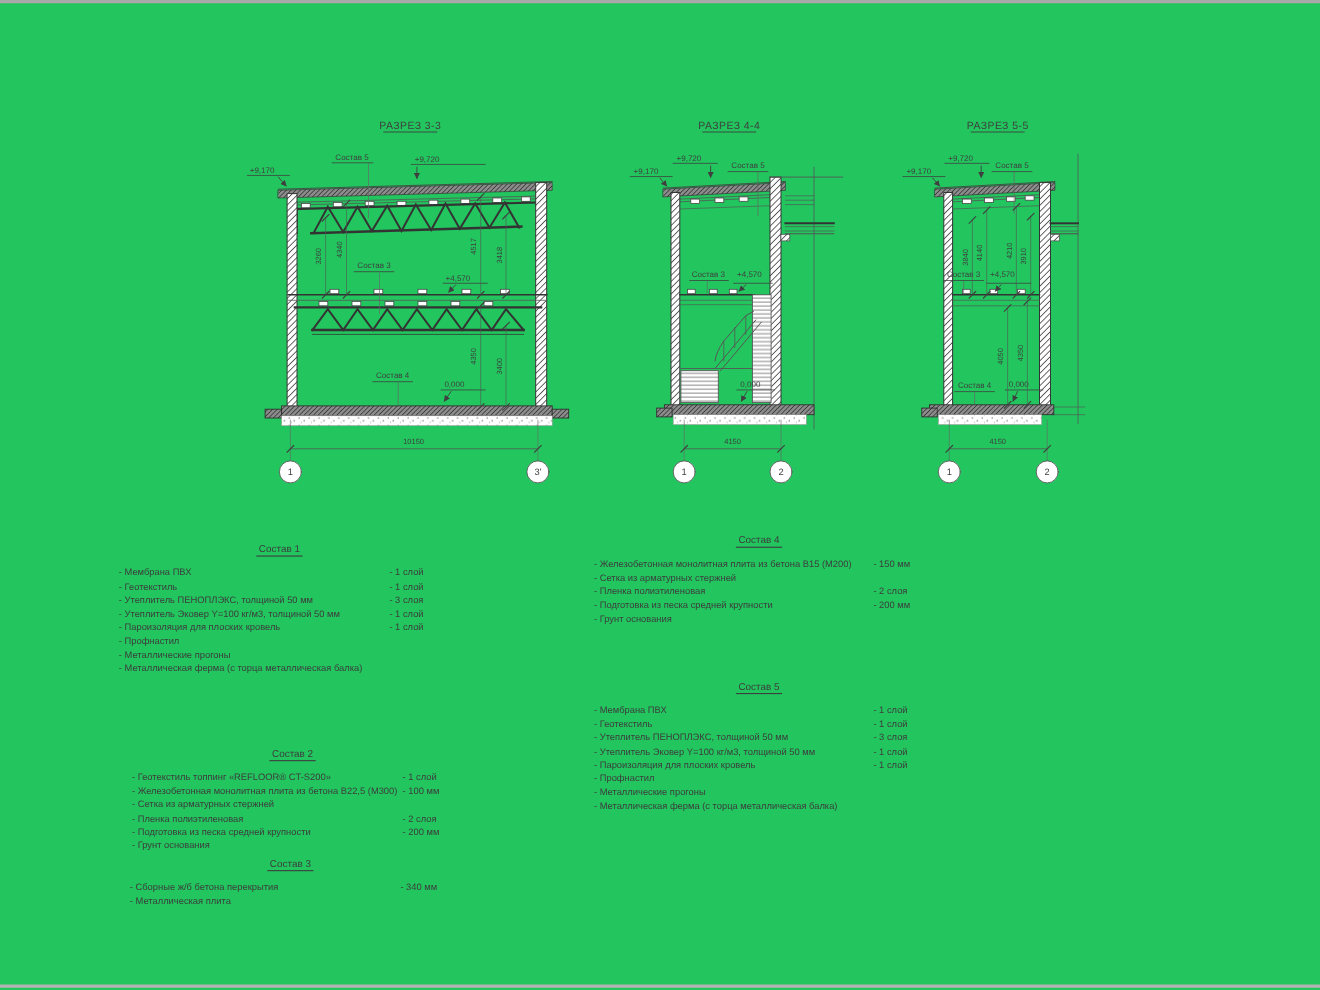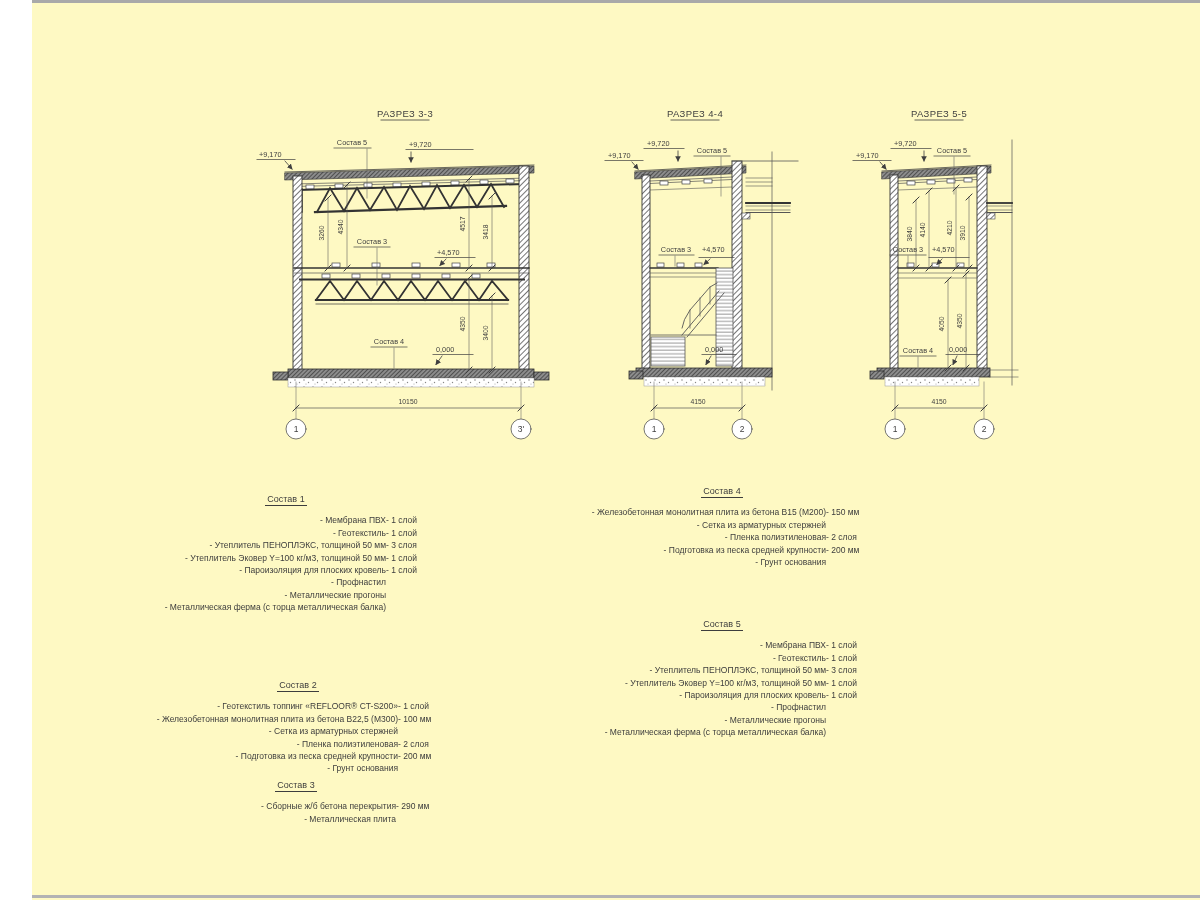--- a/index.html
+++ b/index.html
@@ -1,31 +1,31 @@
 <!DOCTYPE html>
 <html><head>
 <meta charset="utf-8">
 <style>
   html,body{margin:0;padding:0;background:#fff;}
   body{width:1200px;height:900px;position:relative;overflow:hidden;
        font-family:"Liberation Sans",sans-serif;color:#3d3d3d;}
-  .page{position:absolute;inset:0;background:#fef9c3;margin-left:32px;}
+  .page{position:absolute;inset:0;background:#22c55e;}
   .edge{position:absolute;left:0;width:1200px;background:#a9a9a9;}
   .edge.top{top:0;height:3px;}
   .edge.bottom{top:895px;height:3px;background:#b3b3b3;}
   svg text{font-family:"Liberation Sans",sans-serif;fill:#3f3f3f;}
   .t-title{font-size:9.5px;letter-spacing:.4px;}
   .t-label{font-size:7.3px;}
   .t-dim{font-size:6.8px;}
   .t-axis{font-size:8.5px;}
   .comp{position:absolute;font-size:8.5px;line-height:12.4px;color:#3d3d3d;}
   .comp-title{text-align:center;font-size:9px;margin-bottom:9px;}
   .comp-title span{border-bottom:1px solid #3d3d3d;padding:0 2px 1px 2px;}
   .comp-row{display:flex;}
-  .comp-row .it{flex:1;text-align:right;}
+  .comp-row .it{flex:1;}
   .comp-row .vl{width:46px;white-space:nowrap;}
 </style>
 </head>
 <body>
 
 <div class="page">
   <div class="edge top"></div>
 
   <svg width="1200" height="470" viewBox="0 0 1200 470">
     <defs>
@@ -426,21 +426,21 @@
       </div>
       <div class="comp-row">
         <span class="it">- Грунт основания</span>
         <span class="vl"></span>
       </div>
     </section>
   <section class="comp" style="left:118px;top:779px;width:292px">
       <div class="comp-title"><span>Состав 3</span></div>
       <div class="comp-row">
         <span class="it">- Сборные ж/б бетона перекрытия</span>
-        <span class="vl">- 290 мм</span>
+        <span class="vl">- 340 мм</span>
       </div>
       <div class="comp-row">
         <span class="it">- Металлическая плита</span>
         <span class="vl"></span>
       </div>
     </section>
   <section class="comp" style="left:540px;top:485px;width:300px">
       <div class="comp-title"><span>Состав 4</span></div>
       <div class="comp-row">
         <span class="it">- Железобетонная  монолитная плита из бетона В15 (М200)</span>

